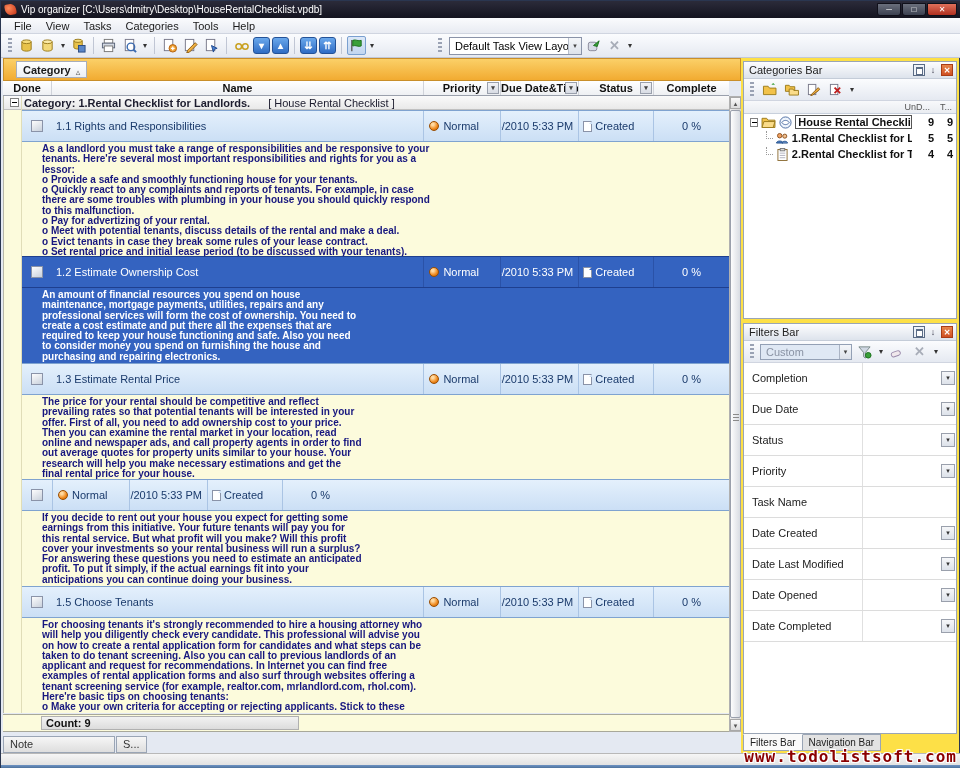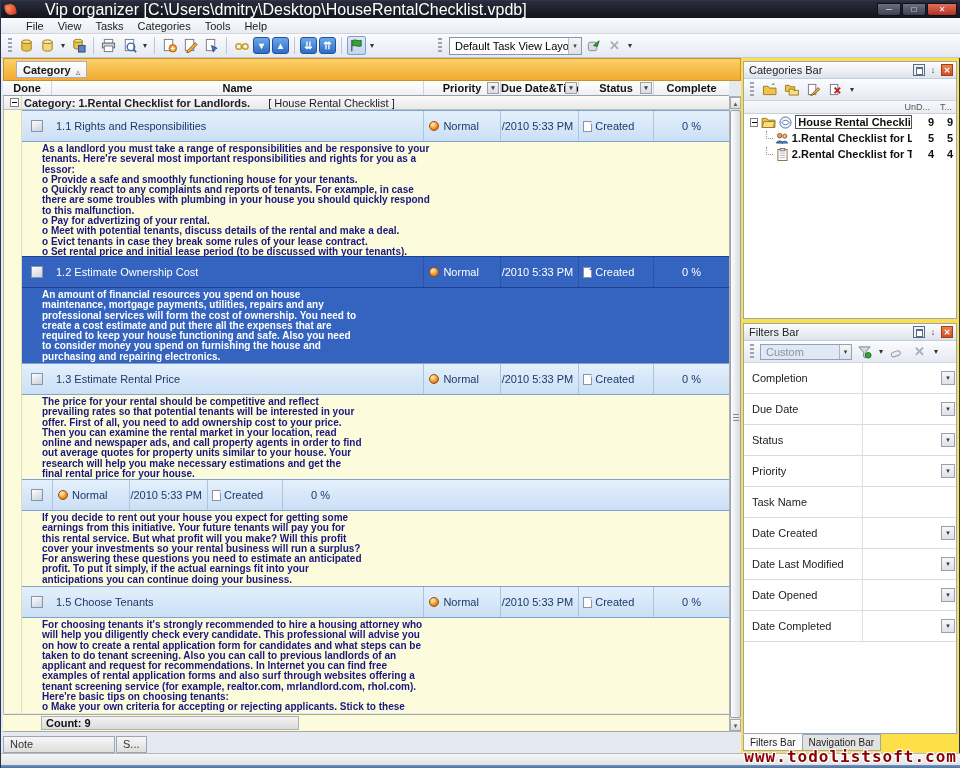--- a/index.html
+++ b/index.html
@@ -2,27 +2,27 @@
 <html><head>
 <meta charset="utf-8">
 <style>
   * { margin:0; padding:0; box-sizing:border-box; }
   html,body { width:960px; height:768px; overflow:hidden; font-family:"Liberation Sans", sans-serif; }
   .window { position:relative; width:960px; height:768px; background:#e4e9f2; border:1px solid #2a3650; }
 
   
   .titlebar { position:absolute; left:0; top:0; width:960px; height:17px; background:linear-gradient(#2b2b3a,#14141f); display:flex; align-items:center; padding:0 4px; }
   .appicon { width:11px; height:11px; margin-right:5px; background:radial-gradient(circle at 35% 35%, #ff8a5a, #c43318); border-radius:2px 6px 2px 6px; transform:rotate(-12deg); }
-  .titletext { color:#fff; font-size:16px; line-height:17px; white-space:nowrap;margin-left:24px; }
+  .titletext { color:#fff; font-size:10px; line-height:17px; white-space:nowrap; }
   .winbtns { margin-left:auto; display:flex; gap:1px; }
   .wbtn { width:24px; height:13px; border:1px solid #10101a; border-radius:0 0 3px 3px; background:linear-gradient(#6a6f7c,#3c4150); color:#fff; font-size:8px; line-height:11px; text-align:center; }
   .wbtn.close { width:30px; background:linear-gradient(#e0705a,#b03020); }
 
   
-  .menubar { position:absolute; left:0; top:17px; width:960px; height:16px; background:linear-gradient(#fafbfd,#e8ebf2); border-bottom:1px solid #d0d5e0; display:flex; align-items:center; padding-left:18px; }
+  .menubar { position:absolute; left:0; top:17px; width:960px; height:16px; background:linear-gradient(#fafbfd,#e8ebf2); border-bottom:1px solid #d0d5e0; display:flex; align-items:center; padding-left:6px; }
   .menuitem { font-size:11px; color:#1a1a1a; padding:0 7px; line-height:16px; }
   .toolbar { position:absolute; left:0; top:33px; width:960px; height:24px; background:linear-gradient(#fbfcfe,#e5e9f1); border-bottom:1px solid #c2c8d6; display:flex; align-items:center; padding-left:4px; gap:2px; }
   .grip { width:4px; height:16px; margin:0 3px; background:repeating-linear-gradient(#9aa2b4 0 2px, transparent 2px 4px); }
   .tbtn { width:19px; height:19px; display:flex; align-items:center; justify-content:center; border-radius:2px; }
   .tsep { width:1px; height:17px; background:#c0c6d4; margin:0 3px; }
   .caret { font-size:8px; color:#333; width:8px; text-align:center; }
   .bluebtn { width:17px; height:17px; background:linear-gradient(#6aa8ec,#2f6cc4); border:1px solid #235298; border-radius:3px; color:#fff; font-size:10px; line-height:15px; text-align:center; font-weight:bold; }
   .pressed { background:linear-gradient(#dcE8f8,#c2d6f0); border:1px solid #7aa0d0; }
   .glyph { font-size:13px; line-height:13px; }
   .combo { display:flex; align-items:center; height:18px; background:#fff; border:1px solid #8a93a8; margin-left:2px; }

